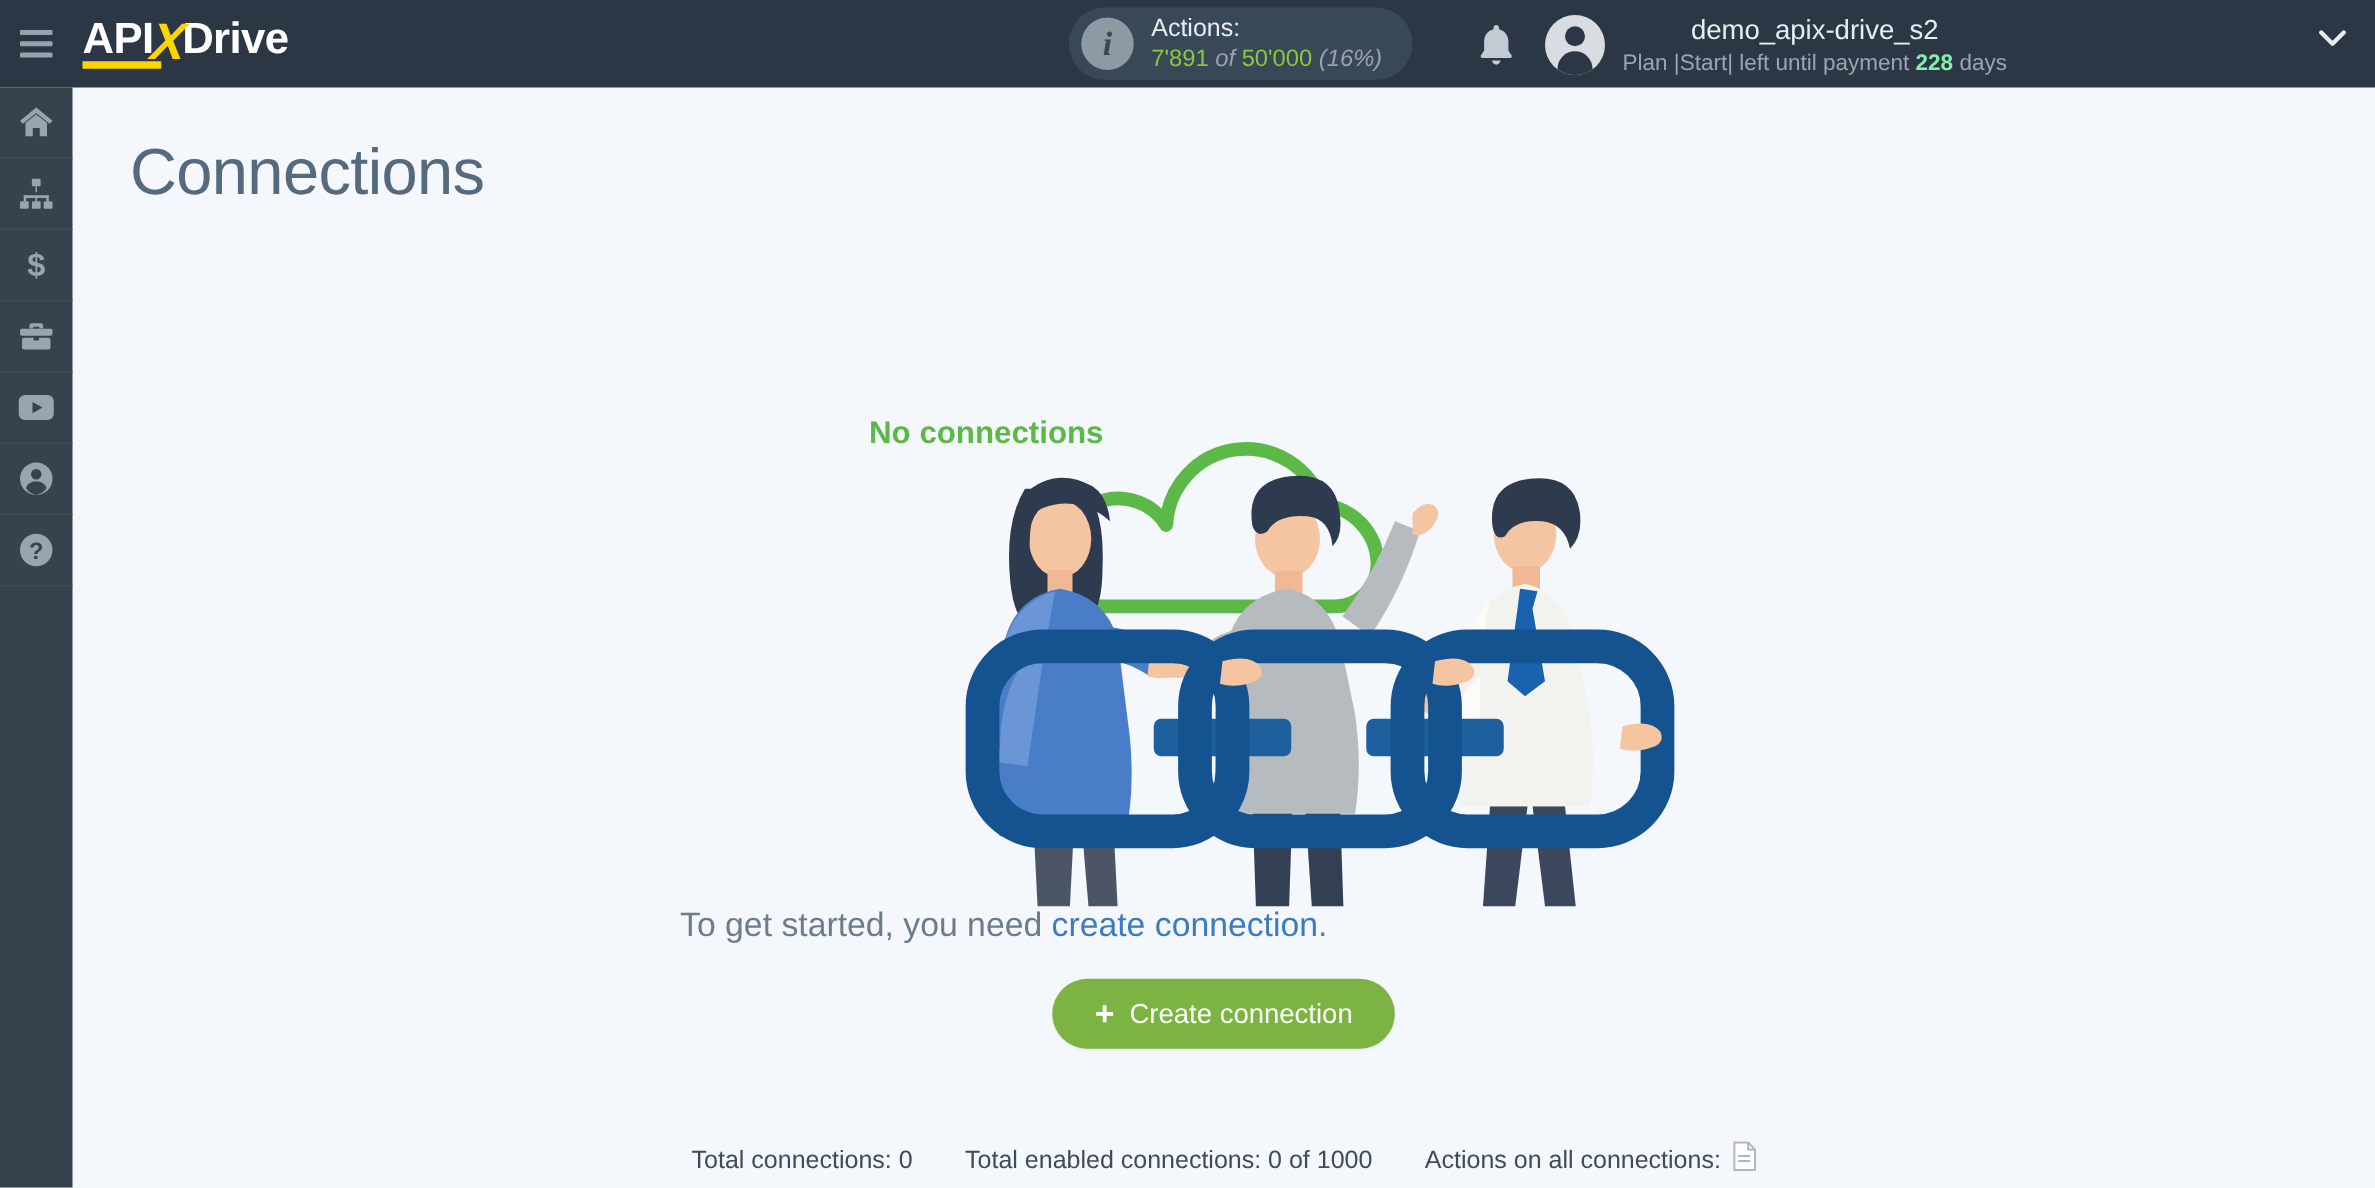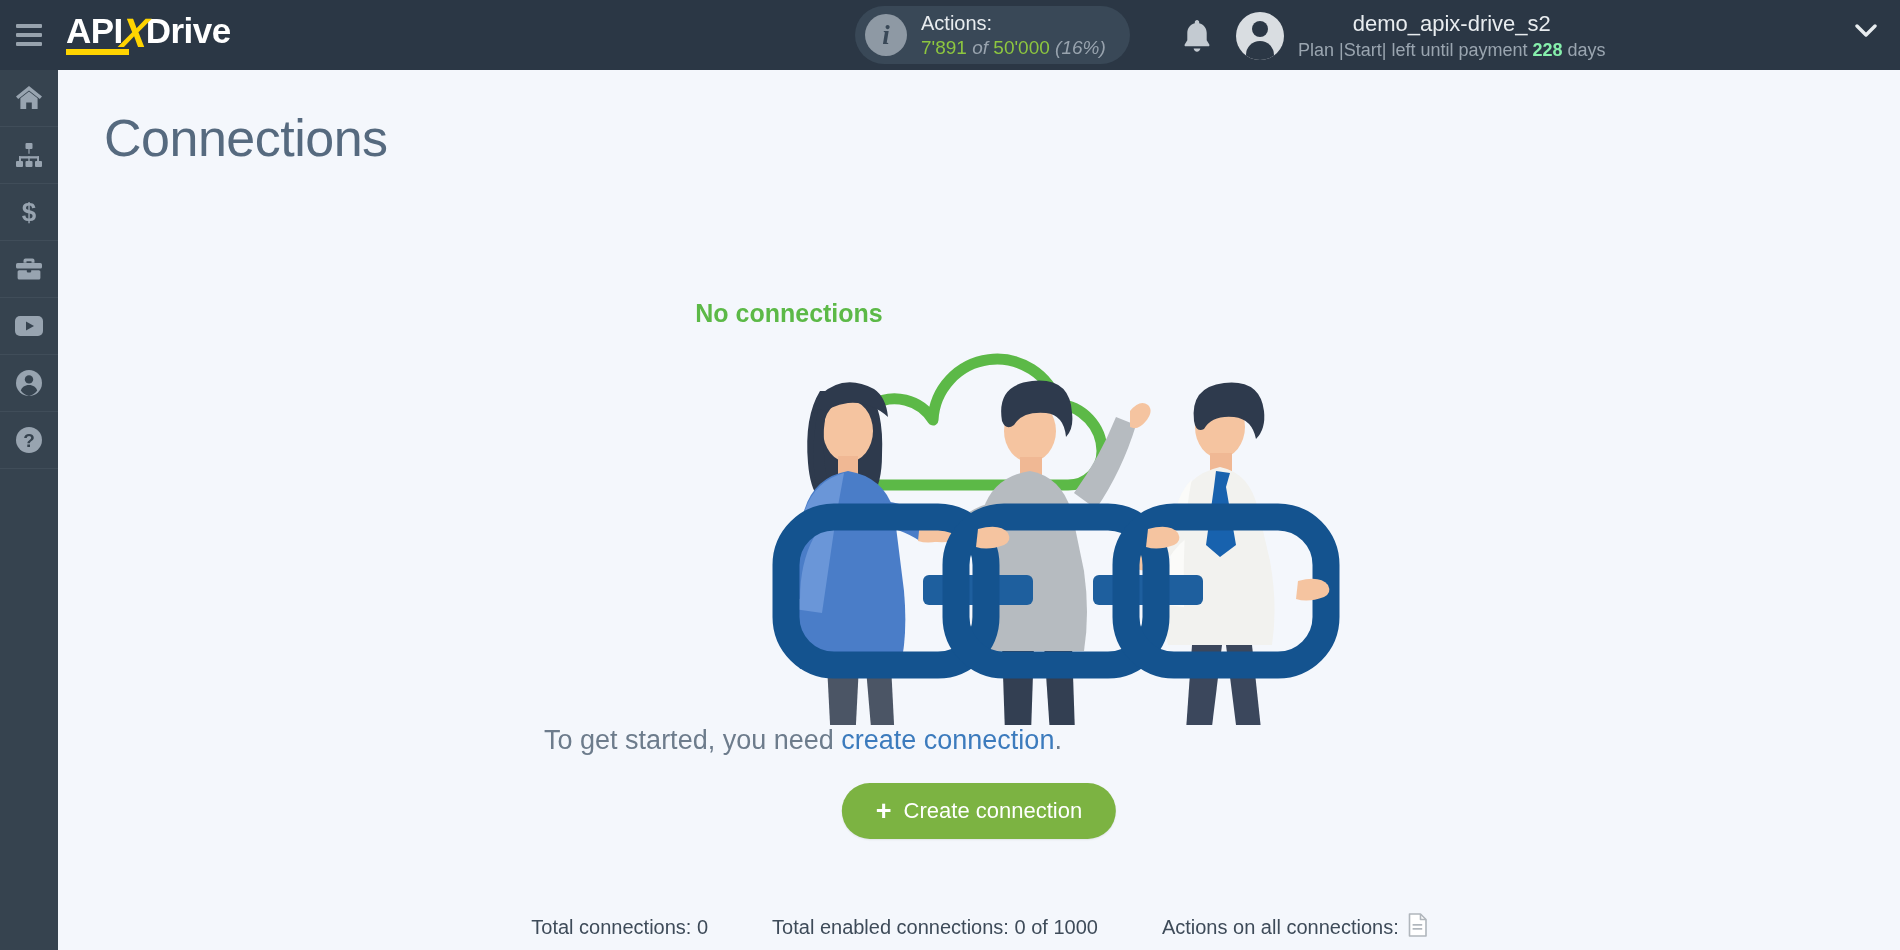--- a/index.html
+++ b/index.html
@@ -168,21 +168,21 @@
     display: flex; align-items: center; gap: 12px;
     font-family: "Liberation Sans", sans-serif;
     box-shadow: 0 1px 2px rgba(0,0,0,.08);
   }
   .create-btn .plus { font-size: 27px; font-weight: bold; line-height: 1; }
 
   .totals {
     position: absolute; top: 843px; left: 0; width: 1842px;
     text-align: center; font-size: 20px; color: #3e4b59;
     display: flex; justify-content: center; align-items: center;
-    gap: 64px;
+    gap: 42px;
   }
   .totals .report { display: flex; align-items: center; gap: 9px; }
   .doc-icon { cursor: pointer; display:block; }
 </style>
 </head>
 <body>
 
 <div class="topbar">
 
   <div class="hamburger">
@@ -406,21 +406,21 @@
 
         <rect x="1068" y="292" width="200" height="148" rx="48" fill="none" stroke="#14538f" stroke-width="27"></rect>
 
         <path d="M920 304 q22 -6 30 4 q4 8 -4 12 q-16 6 -28 2z" fill="#f5c4a0"></path>
         <path d="M1090 304 q22 -6 30 4 q4 8 -4 12 q-16 6 -28 2z" fill="#f5c4a0"></path>
         <path d="M1240 356 q22 -6 30 4 q4 8 -4 12 q-16 6 -28 2z" fill="#f5c4a0"></path>
       </g>
     </svg>
   </div>
 
-  <div style="position:absolute; top:229px; left:0; width:1462px; text-align:center;">
+  <div style="position:absolute; top:262px; left:0; width:1462px; text-align:center;">
     <span style="font-size:25px; font-weight:bold; color:#5cb947;">No connections</span>
   </div>
 
   <div class="center-text">
     <span>To get started, you need </span><a>create connection</a><span>.</span>
   </div>
 
   <button class="create-btn">
     <span class="plus">+</span>
     <span>Create connection</span>

